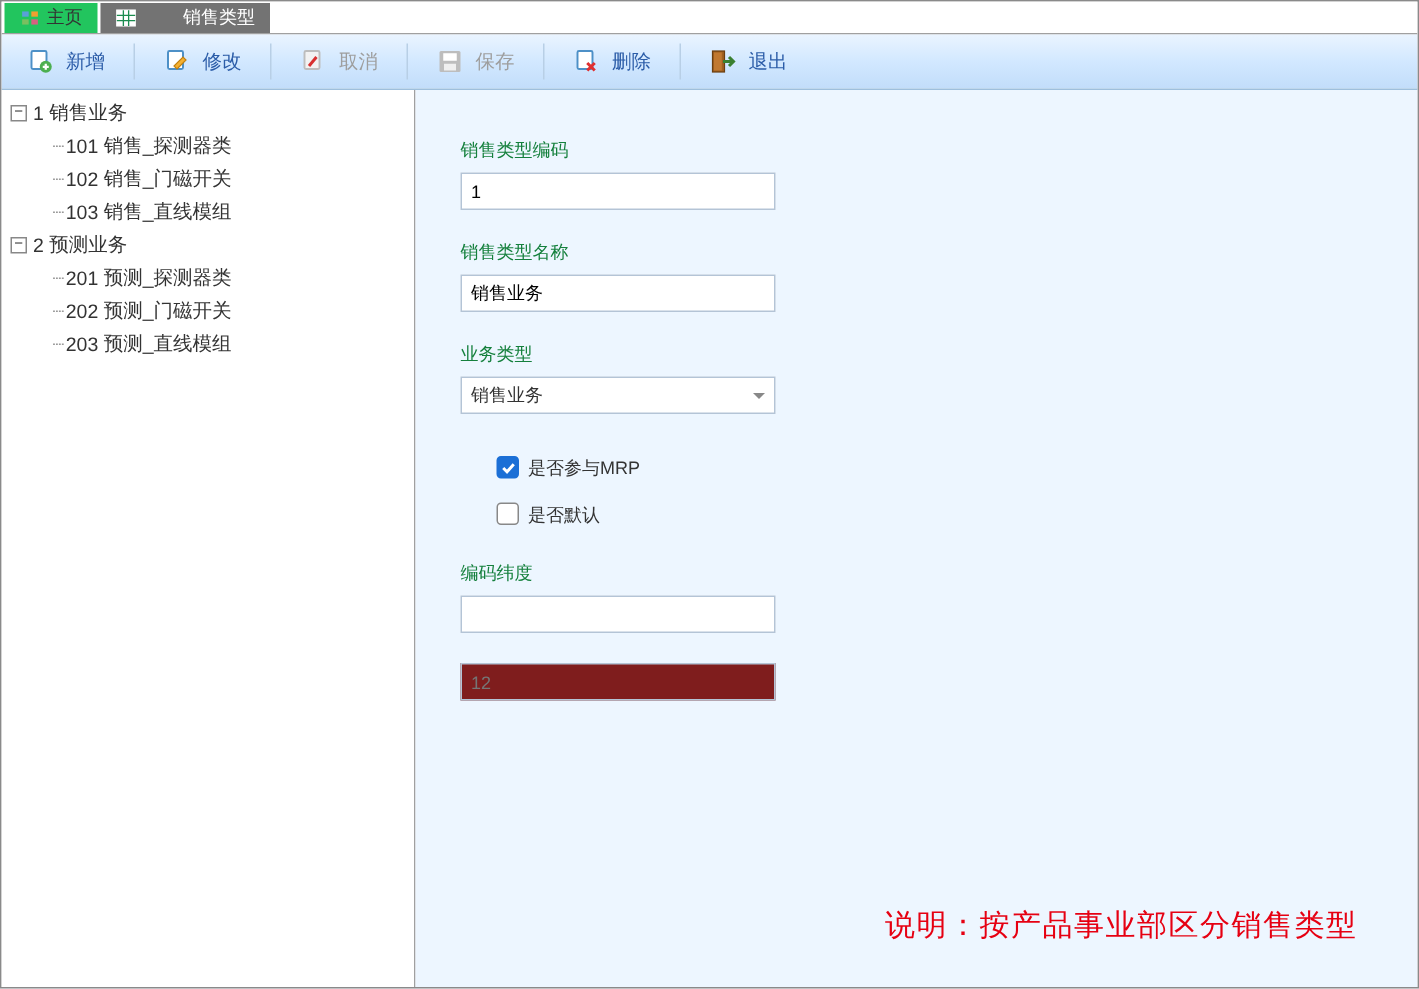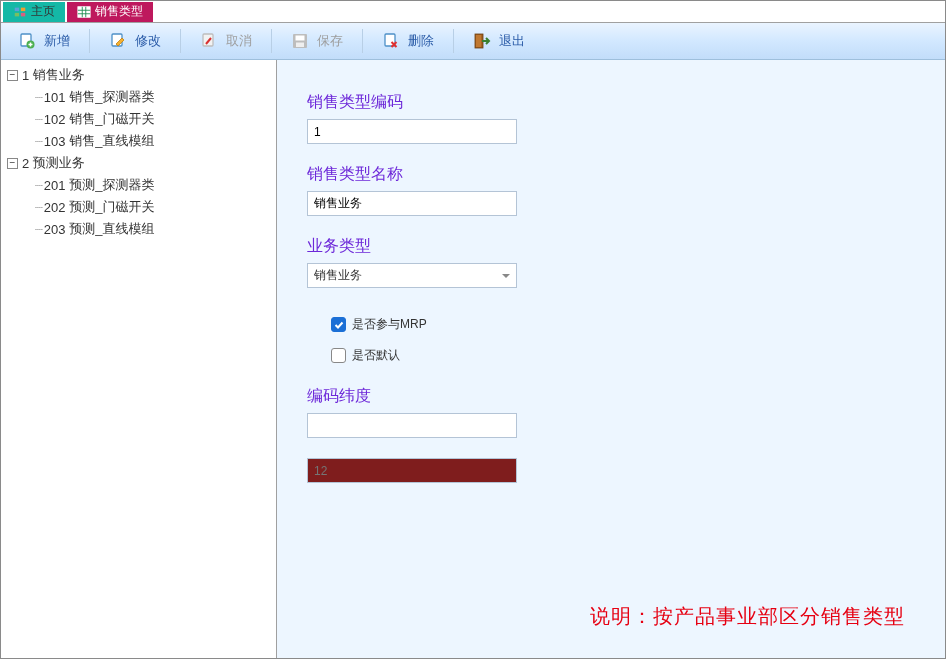--- a/index.html
+++ b/index.html
@@ -30,26 +30,27 @@
       display: flex;
       align-items: center;
       padding: 0 10px;
       height: 20px;
       font-size: 12px;
       position: relative;
       cursor: pointer;
       margin-right: 2px;
     }
     .tab.inactive {
-      background: #14b8a6;
+      background: #22c55e;
       color: #333;
     }
     .tab.active {
-      background: #be185d;
+      background: #737373;
       color: #fff;
+      gap: 27px;
     }
     .tab-icon {
       margin-right: 4px;
       display: inline-flex;
       width: 14px;
       height: 14px;
     }
     
     .toolbar {
       display: flex;
@@ -136,22 +137,22 @@
       flex: 1;
       background: #edf6ff;
       padding: 32px 30px 18px 30px;
       position: relative;
       overflow: auto;
     }
     .field {
       margin-bottom: 20px;
     }
     .field-label {
-      font-size: 16px;
-      color: #6d28d9;
+      font-size: 12px;
+      color: #15803d;
       margin-bottom: 6px;
       display: block;
     }
     .field-input {
       width: 210px;
       height: 25px;
       border: 1px solid #b4c4d6;
       background: #fff;
       padding: 0 6px;
       font-size: 12px;
@@ -175,21 +176,21 @@
     }
     .caret-down {
       width: 0;
       height: 0;
       border-left: 4px solid transparent;
       border-right: 4px solid transparent;
       border-top: 4px solid #888;
     }
     .checkbox-field {
       display: flex;
-      align-items: center;
+      align-items: flex-start;
       margin-bottom: 14px;
       font-size: 12px;
       padding-left: 24px;
     }
     .custom-checkbox {
       width: 15px;
       height: 15px;
       border: 1px solid #888;
       border-radius: 3px;
       margin-right: 6px;

